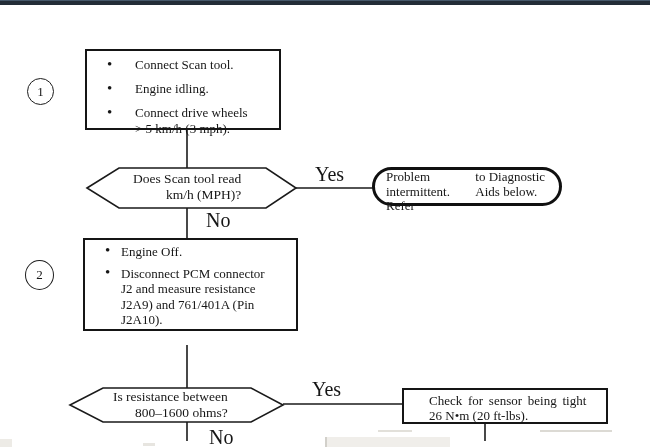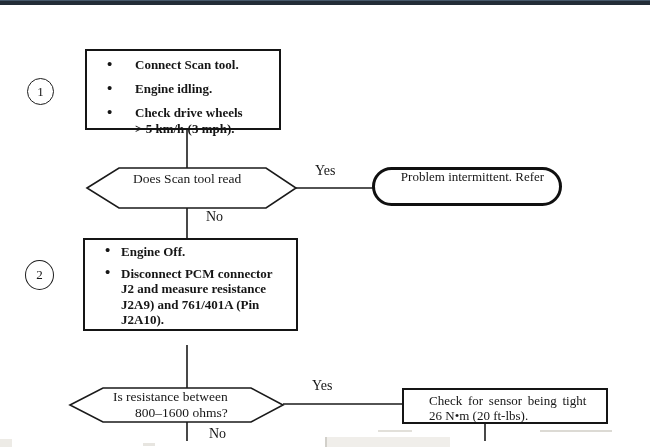--- a/index.html
+++ b/index.html
@@ -24,40 +24,40 @@
   #circle1{left:27px;top:78px;width:27px;height:27px;}
   #circle2{left:25px;top:260px;width:29px;height:30px;}
   .actionbox{
     position:absolute;background:#fff;border:2px solid #151515;box-sizing:border-box;
   }
   #box1{left:85px;top:49px;width:196px;height:81px;}
   #box2{left:83px;top:238px;width:215px;height:93px;}
   #box3{left:402px;top:388px;width:206px;height:36px;font-size:13px;line-height:15px;}
   #box3 .bx3in{padding:3px 0 0 25px;}
   #box3 .l1{word-spacing:2.5px;}
-  .blist{list-style:none;margin:0;padding:0;font-size:13px;font-weight:bold;}
+  .blist{list-style:none;margin:0;padding:0;font-size:13px;}
   .blist li{position:relative;padding-left:48px;line-height:16px;}
   .blist li::before{
     content:"\2022";position:absolute;left:20px;top:-1px;font-size:15px;
   }
   #box1 .blist{padding-top:6px;}
   #box1 .blist li{margin-bottom:8px;}
   #box2 .blist{padding-top:4px;}
   #box2 .blist li{line-height:15.6px;margin-bottom:6px;padding-left:36px;}
   .bl{display:block;}
   .dectext{position:absolute;font-size:13.5px;line-height:16px;text-align:right;}
   #d1text{left:133px;top:171px;}
   #d2text{left:113px;top:389px;line-height:15.5px;}
   #oval{
     position:absolute;left:372px;top:167px;width:190px;height:39px;
     border:3px solid #101010;border-radius:20px;box-sizing:border-box;
     display:flex;flex-direction:row;justify-content:center;
     font-size:13px;line-height:14.5px;padding-left:11px;background:#fff;
   }
-  .edgelabel{position:absolute;font-size:14px;}
+  .edgelabel{position:absolute;font-size:20px;}
   #yes1{left:315px;top:163px;}
   #no1{left:206px;top:209px;}
   #yes2{left:312px;top:378px;}
   #no2{left:209px;top:426px;}
   .artifact{position:absolute;}
   #art-graybox{left:325px;top:437px;width:123px;height:10px;background:#f0eeea;border-left:2px solid #d2d0ca;}
   #art-corner{left:0px;top:439px;width:12px;height:8px;background:#edebe6;}
   #art-tick1{left:143px;top:443px;width:12px;height:3px;background:#e7e5e0;}
   #art-dash1{left:540px;top:430px;width:72px;height:2px;background:#dcdad4;}
   #art-dash2{left:378px;top:430px;width:34px;height:2px;background:#e2e0da;}
@@ -89,35 +89,37 @@
 
   <div id="box1" class="actionbox">
     <ul class="blist">
       <li>
         <span class="bl">Connect Scan tool.</span>
       </li>
       <li>
         <span class="bl">Engine idling.</span>
       </li>
       <li>
-        <span class="bl">Check drive wheels</span>
+        <span class="bl">Connect drive wheels</span>
         <span class="bl">&gt; 5 km/h (3 mph).</span>
       </li>
     </ul>
   </div>
 
   <div id="d1text" class="dectext">
     <span class="bl">Does Scan tool read</span>
+    <span class="bl">km/h (MPH)?</span>
   </div>
 
   <span id="yes1" class="edgelabel">Yes</span>
   <span id="no1" class="edgelabel">No</span>
 
   <div id="oval">
     <span class="bl">Problem intermittent. Refer</span>
+    <span class="bl">to Diagnostic Aids below.</span>
   </div>
 
   <div id="circle2" class="stepcircle">
     <span>2</span>
   </div>
 
   <div id="box2" class="actionbox">
     <ul class="blist">
       <li>
         <span class="bl">Engine Off.</span>

